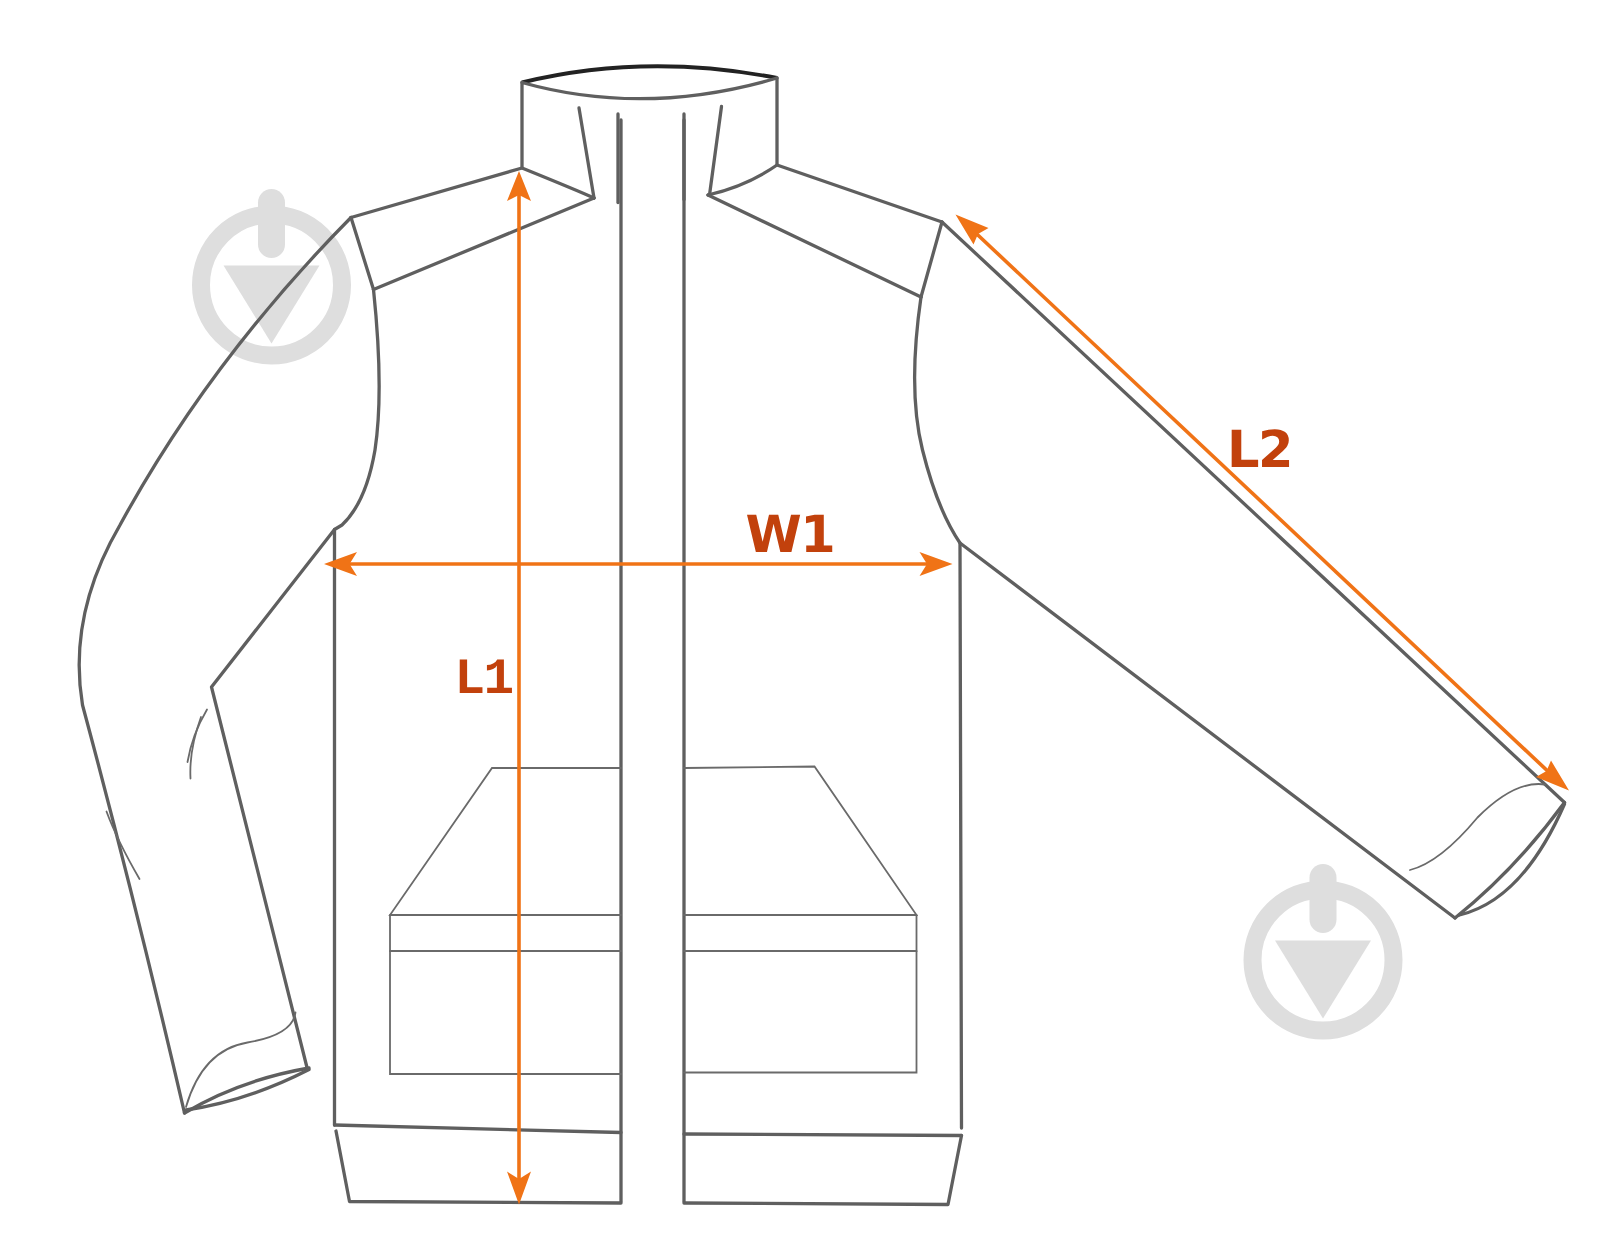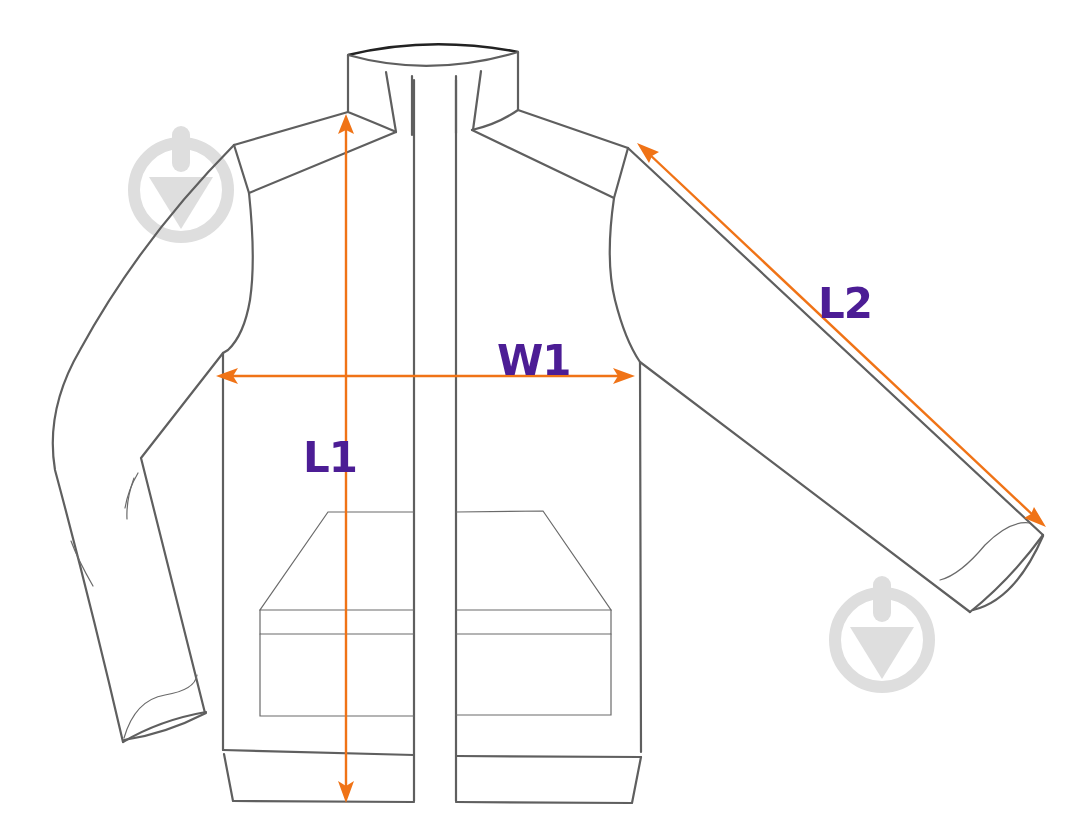--- a/index.html
+++ b/index.html
@@ -3,21 +3,21 @@
 <meta charset="utf-8">
 <style>
   html, body { margin: 0; padding: 0; background: #ffffff; }
   body { width: 1080px; height: 828px; overflow: hidden; position: relative; font-family: "DejaVu Sans", sans-serif; }
   #stage { position: absolute; left: 0; top: 0; width: 1080px; height: 828px; }
   .outline { fill: none; stroke: #5f5f5f; stroke-width: 2.2; stroke-linejoin: round; stroke-linecap: round; }
   .thin { fill: none; stroke: #6a6a6a; stroke-width: 1.2; stroke-linecap: round; }
   .collar-top { fill: none; stroke: #222; stroke-width: 2.6; }
   .dim { stroke: #f07316; stroke-width: 2.4; fill: none; }
   .arrow { fill: #f07316; }
-  .lbl { position: absolute; color: #4c1d95; font-family: "DejaVu Sans", sans-serif; font-weight: bold; font-size: 42px; letter-spacing: -1px; line-height: 1; }
+  .lbl { position: absolute; color: #c2410c; font-family: "DejaVu Sans", sans-serif; font-weight: bold; font-size: 34px; letter-spacing: -1px; line-height: 1; }
   .wm { fill: none; stroke: #dedede; stroke-width: 12; }
   .wm-fill { fill: #dedede; }
 </style>
 </head>
 <body>
 
 <div id="stage">
 <svg width="1080" height="828" viewBox="0 0 1080 828" xmlns="http://www.w3.org/2000/svg">
 
   <g>
@@ -100,15 +100,15 @@
   </g>
 
   <g>
     <line class="dim" x1="648" y1="153" x2="1036" y2="518"></line>
     <path class="arrow" d="M637 143 L659 152 L652 156 L649 163 Z"></path>
     <path class="arrow" d="M1046 527 L1024 518 L1031 514 L1034 507 Z"></path>
   </g>
 </svg>
 </div>
 
-<div class="lbl" style="left:303px; top:437px;">L1</div>
+<div class="lbl" style="left:303px; top:437px;font-family:Liberation Mono, monospace;">L1</div>
 <div class="lbl" style="left:497px; top:340px;">W1</div>
 <div class="lbl" style="left:818px; top:283px;">L2</div>
 
 </body></html>

